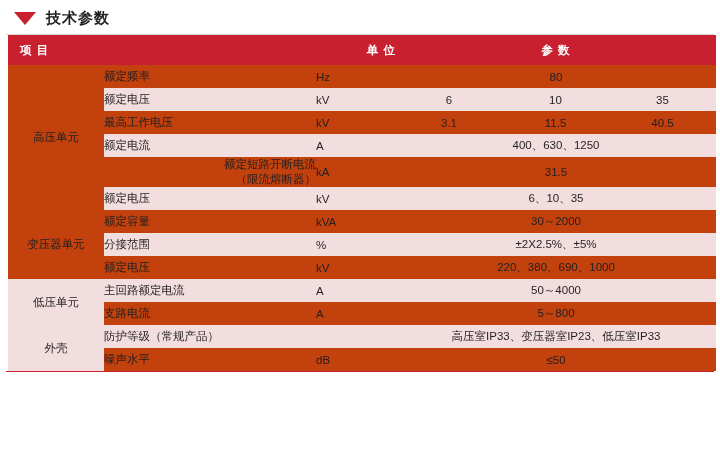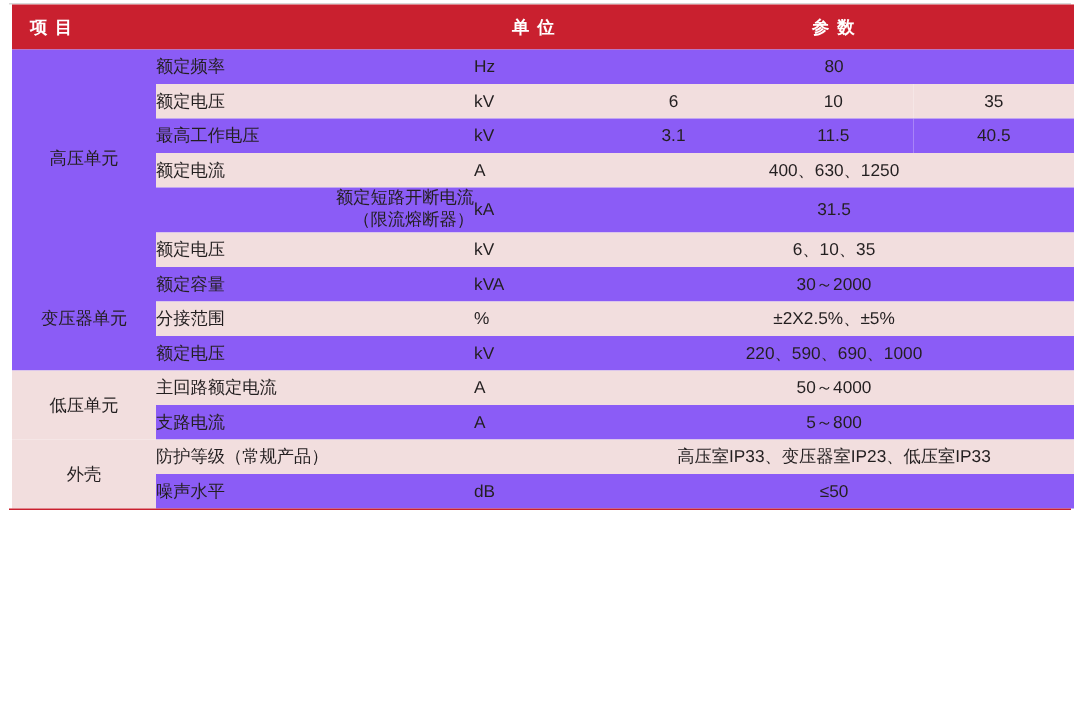--- a/index.html
+++ b/index.html
@@ -73,21 +73,21 @@
   }
   thead th {
     background: #c9202f;
     color: #ffffff;
     height: 30px;
     font-weight: bold;
     letter-spacing: 1px;
     font-size: 12.5px;
   }
   thead th.h-item { text-align: left; padding-left: 12px; }
-  thead th.h-unit { text-align: center; }
+  thead th.h-unit { text-align: right; }
   thead th.h-param { }
 
   tbody td {
     height: 23px;
   }
   .cat {
     text-align: center;
     padding-left: 12px;
     font-size: 11.5px;
     border-bottom: 1px solid #c9202f;
@@ -101,21 +101,21 @@
   .unit {
     text-align: left;
   }
   .param {
     text-align: center;
   }
   tr.shade td {
     background: #f2dede;
   }
   tr.plain td {
-    background: #8b5cf6;
+    background: #c2410c;
   }
 
   .two-line {
     line-height: 15px;
     padding-left: 14px;
     text-align: right;
   }
   .two-line span { display: block; }
 
   .bottom-rule {
@@ -123,20 +123,24 @@
     background: #c9202f;
     width: 708px;
     margin-left: 6px;
   }
 </style>
 </head>
 <body>
 
 <div class="page">
 
+  <div class="title-row">
+    <div class="tri-icon"></div>
+    <div class="page-title">技术参数</div>
+  </div>
   <div class="title-rule"></div>
 
 
   <table class="spec">
     <colgroup>
       <col style="width:96px">
       <col style="width:212px">
       <col style="width:80px">
       <col style="width:106px">
       <col style="width:107px">
@@ -197,21 +201,21 @@
         <td class="param" colspan="3">30～2000</td>
       </tr>
       <tr class="shade">
         <td class="item">分接范围</td>
         <td class="unit">%</td>
         <td class="param" colspan="3">±2X2.5%、±5%</td>
       </tr>
       <tr class="plain">
         <td class="item">额定电压</td>
         <td class="unit">kV</td>
-        <td class="param" colspan="3">220、590、690、1000</td>
+        <td class="param" colspan="3">220、380、690、1000</td>
       </tr>
 
       <tr class="shade">
         <td class="cat" rowspan="2">低压单元</td>
         <td class="item">主回路额定电流</td>
         <td class="unit">A</td>
         <td class="param" colspan="3">50～4000</td>
       </tr>
       <tr class="plain">
         <td class="item">支路电流</td>

